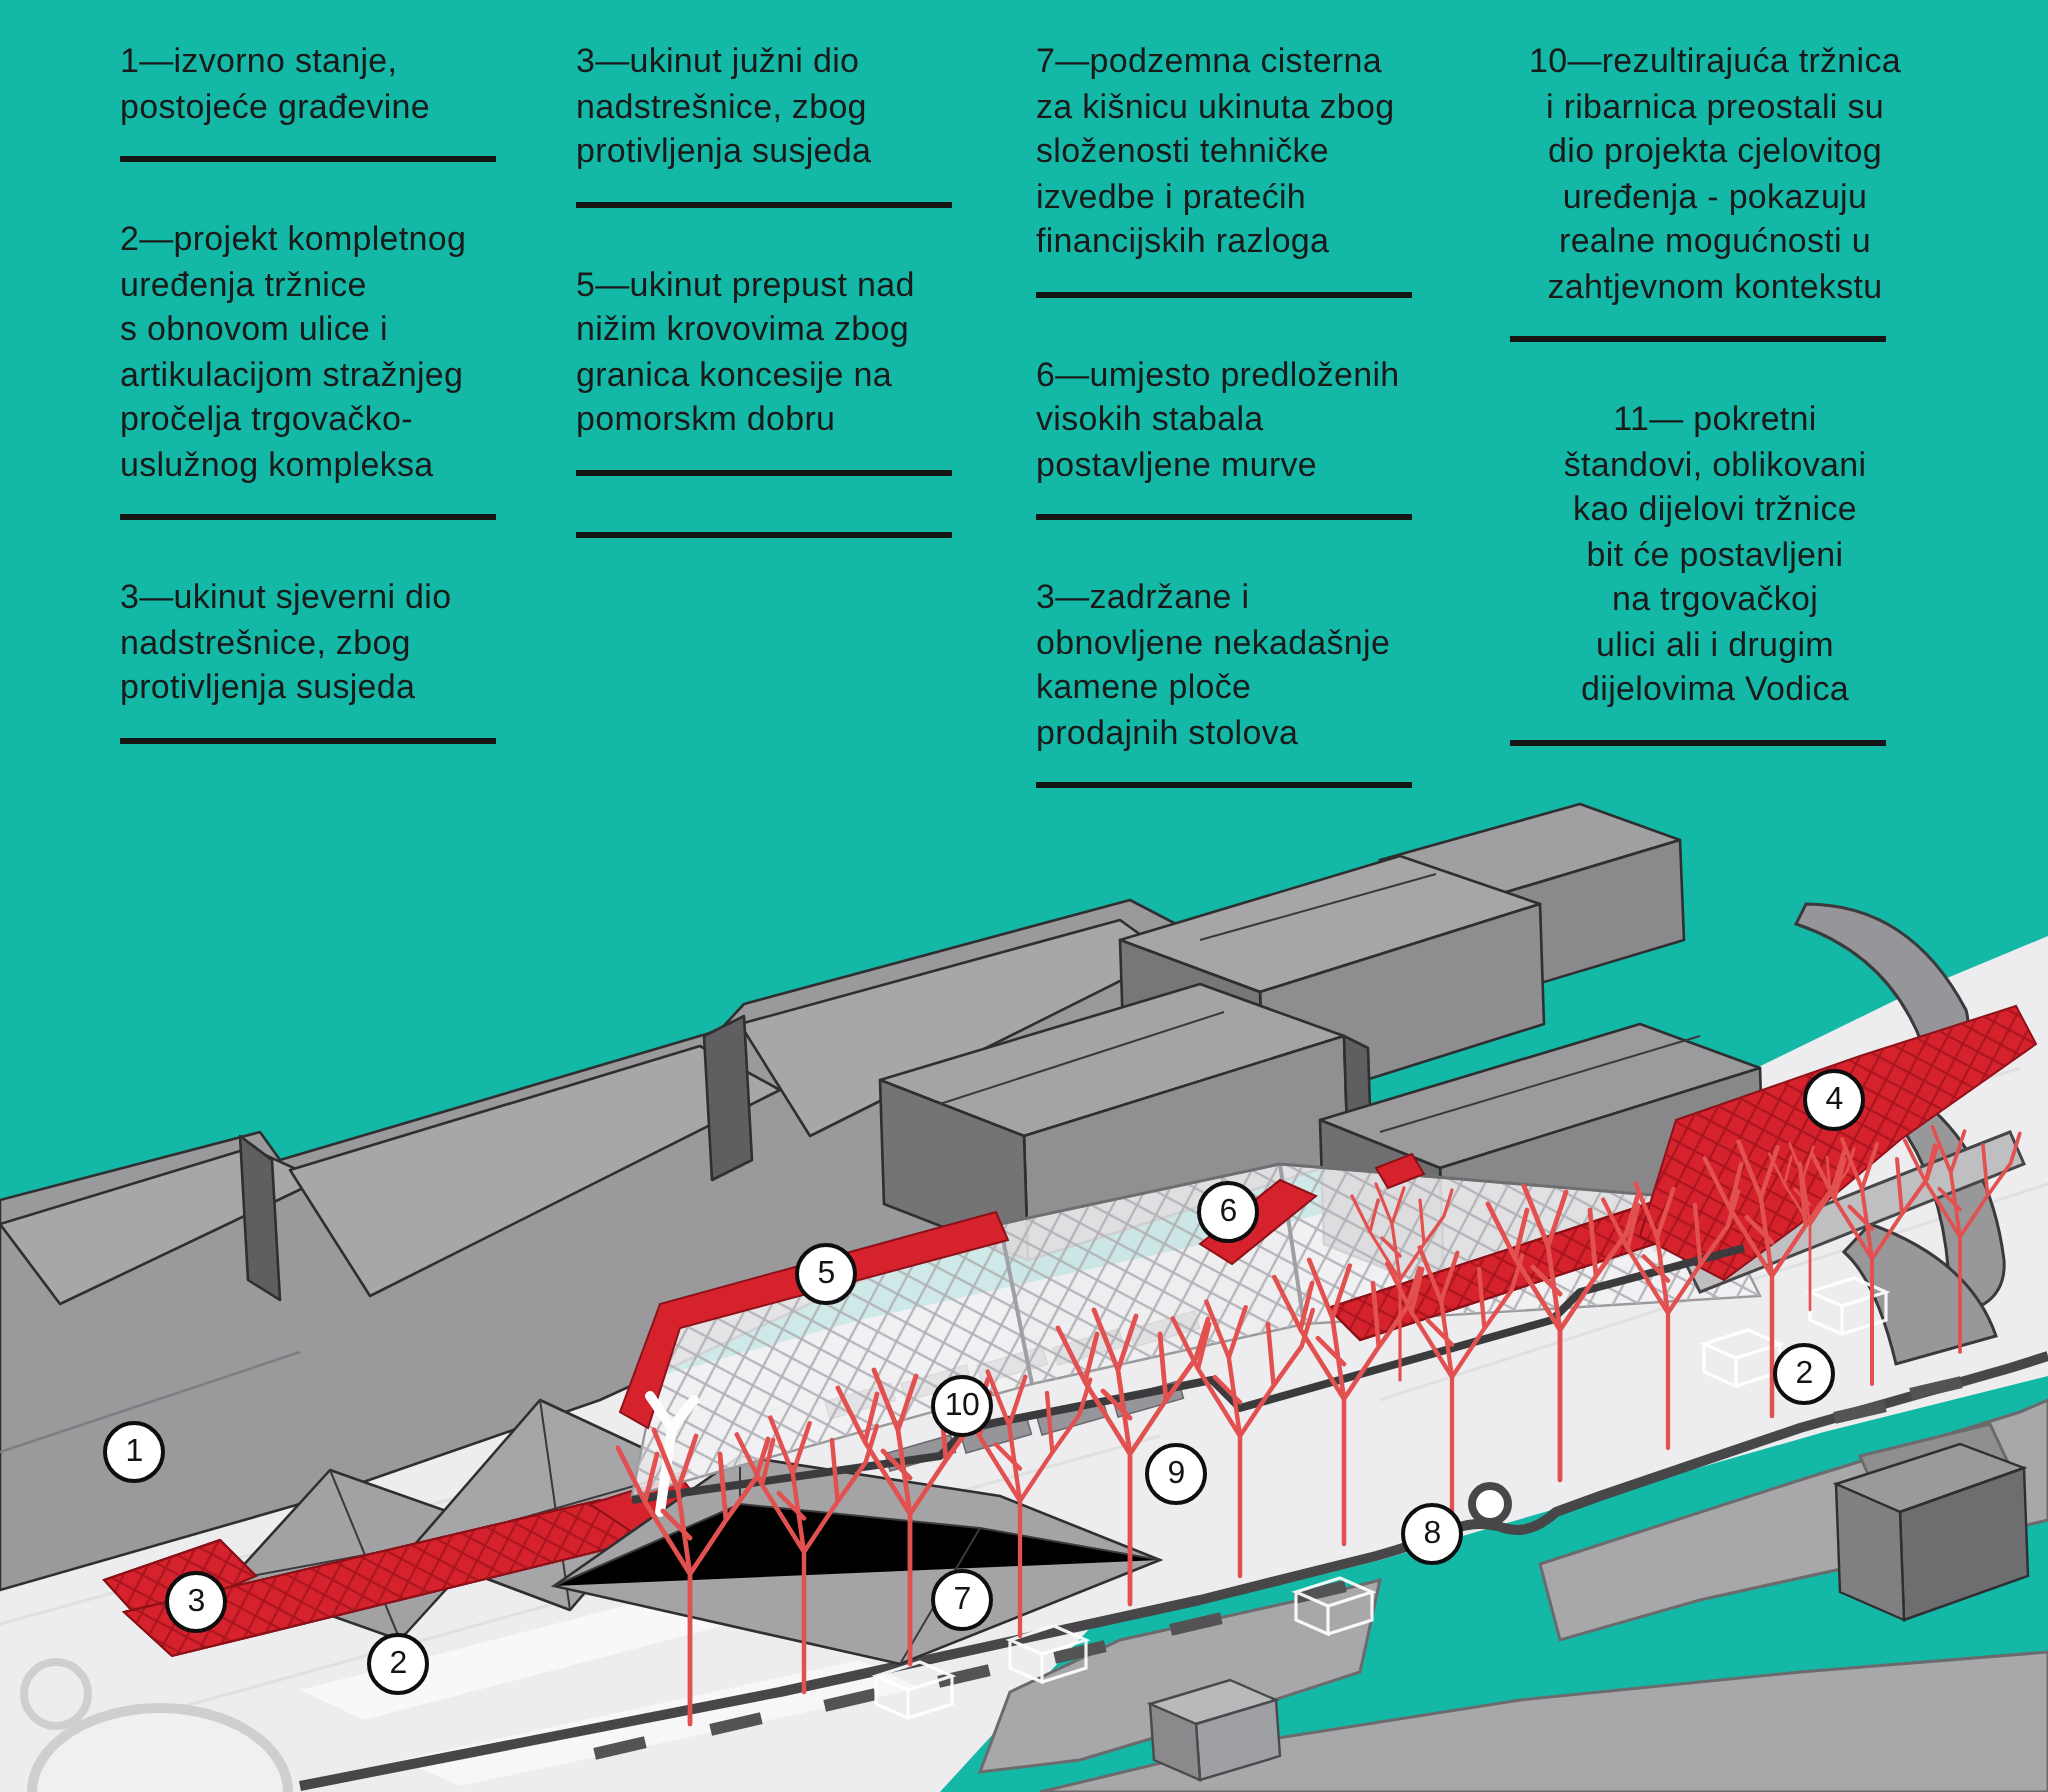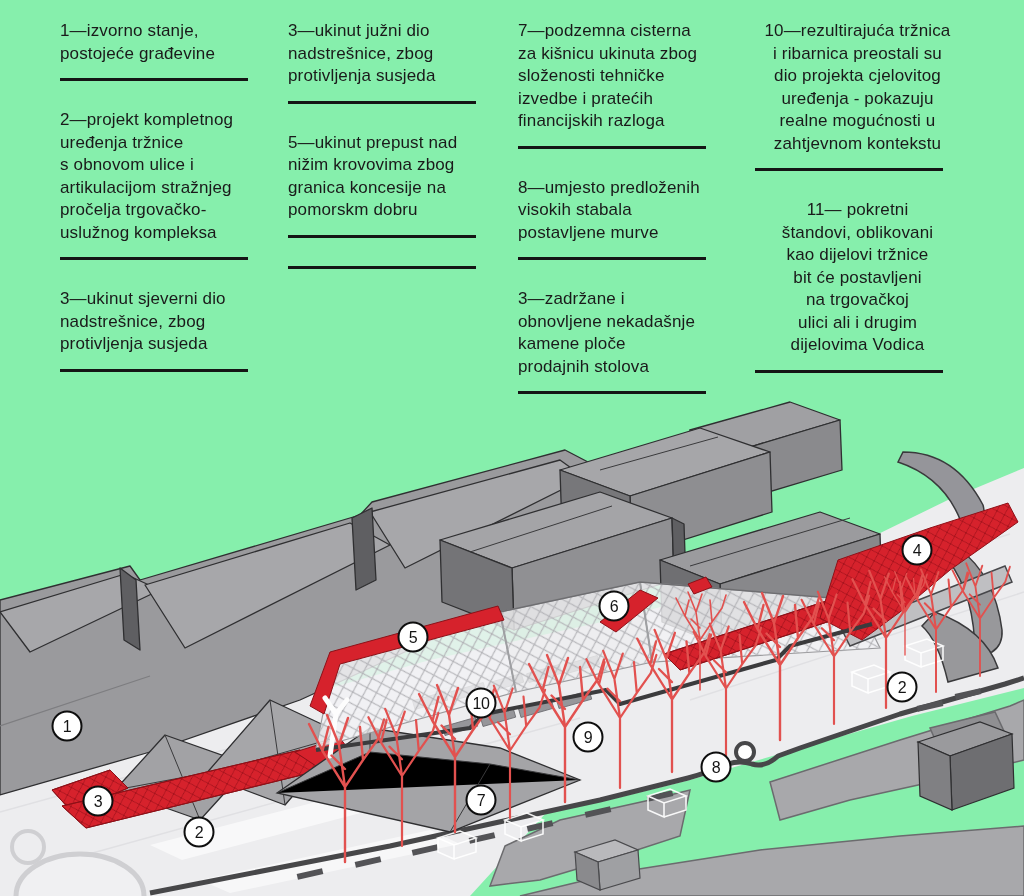--- a/index.html
+++ b/index.html
@@ -1,16 +1,16 @@
 <!DOCTYPE html>
 <html><head>
 <meta charset="utf-8">
 <style>
   html,body{margin:0;padding:0;background:#ffffff;}
-  .page{position:relative;width:1024px;height:896px;background:#86efac;overflow:hidden;
+  .page{position:relative;width:1024px;height:896px;background:#14b8a6;overflow:hidden;
         font-family:"Liberation Sans","DejaVu Sans",sans-serif;}
   
   .legend-col{position:absolute;top:20px;width:205px;}
   .col-0{left:60px;} .col-1{left:288px;} .col-2{left:518px;} .col-3{left:755px;text-align:center;}
   .legend-item{margin:0;}
   .legend-text{font-size:17px;line-height:22.5px;color:#1a1a1a;letter-spacing:.15px;
                white-space:pre;font-weight:500;}
   .rule{width:188px;border-bottom:3px solid #151515;margin:13px 0 28px 0;}
   
   .diagram{position:absolute;left:0;top:400px;width:1024px;height:496px;}
@@ -69,21 +69,21 @@
     <div class="legend-col col-2">
       <div class="legend-item">
         <div class="legend-text">7—podzemna cisterna
 za kišnicu ukinuta zbog
 složenosti tehničke
 izvedbe i pratećih
 financijskih razloga</div>
         <div class="rule"></div>
       </div>
       <div class="legend-item">
-        <div class="legend-text">8—umjesto predloženih
+        <div class="legend-text">6—umjesto predloženih
 visokih stabala
 postavljene murve</div>
         <div class="rule"></div>
       </div>
       <div class="legend-item">
         <div class="legend-text">3—zadržane i
 obnovljene nekadašnje
 kamene ploče
 prodajnih stolova</div>
         <div class="rule"></div>

